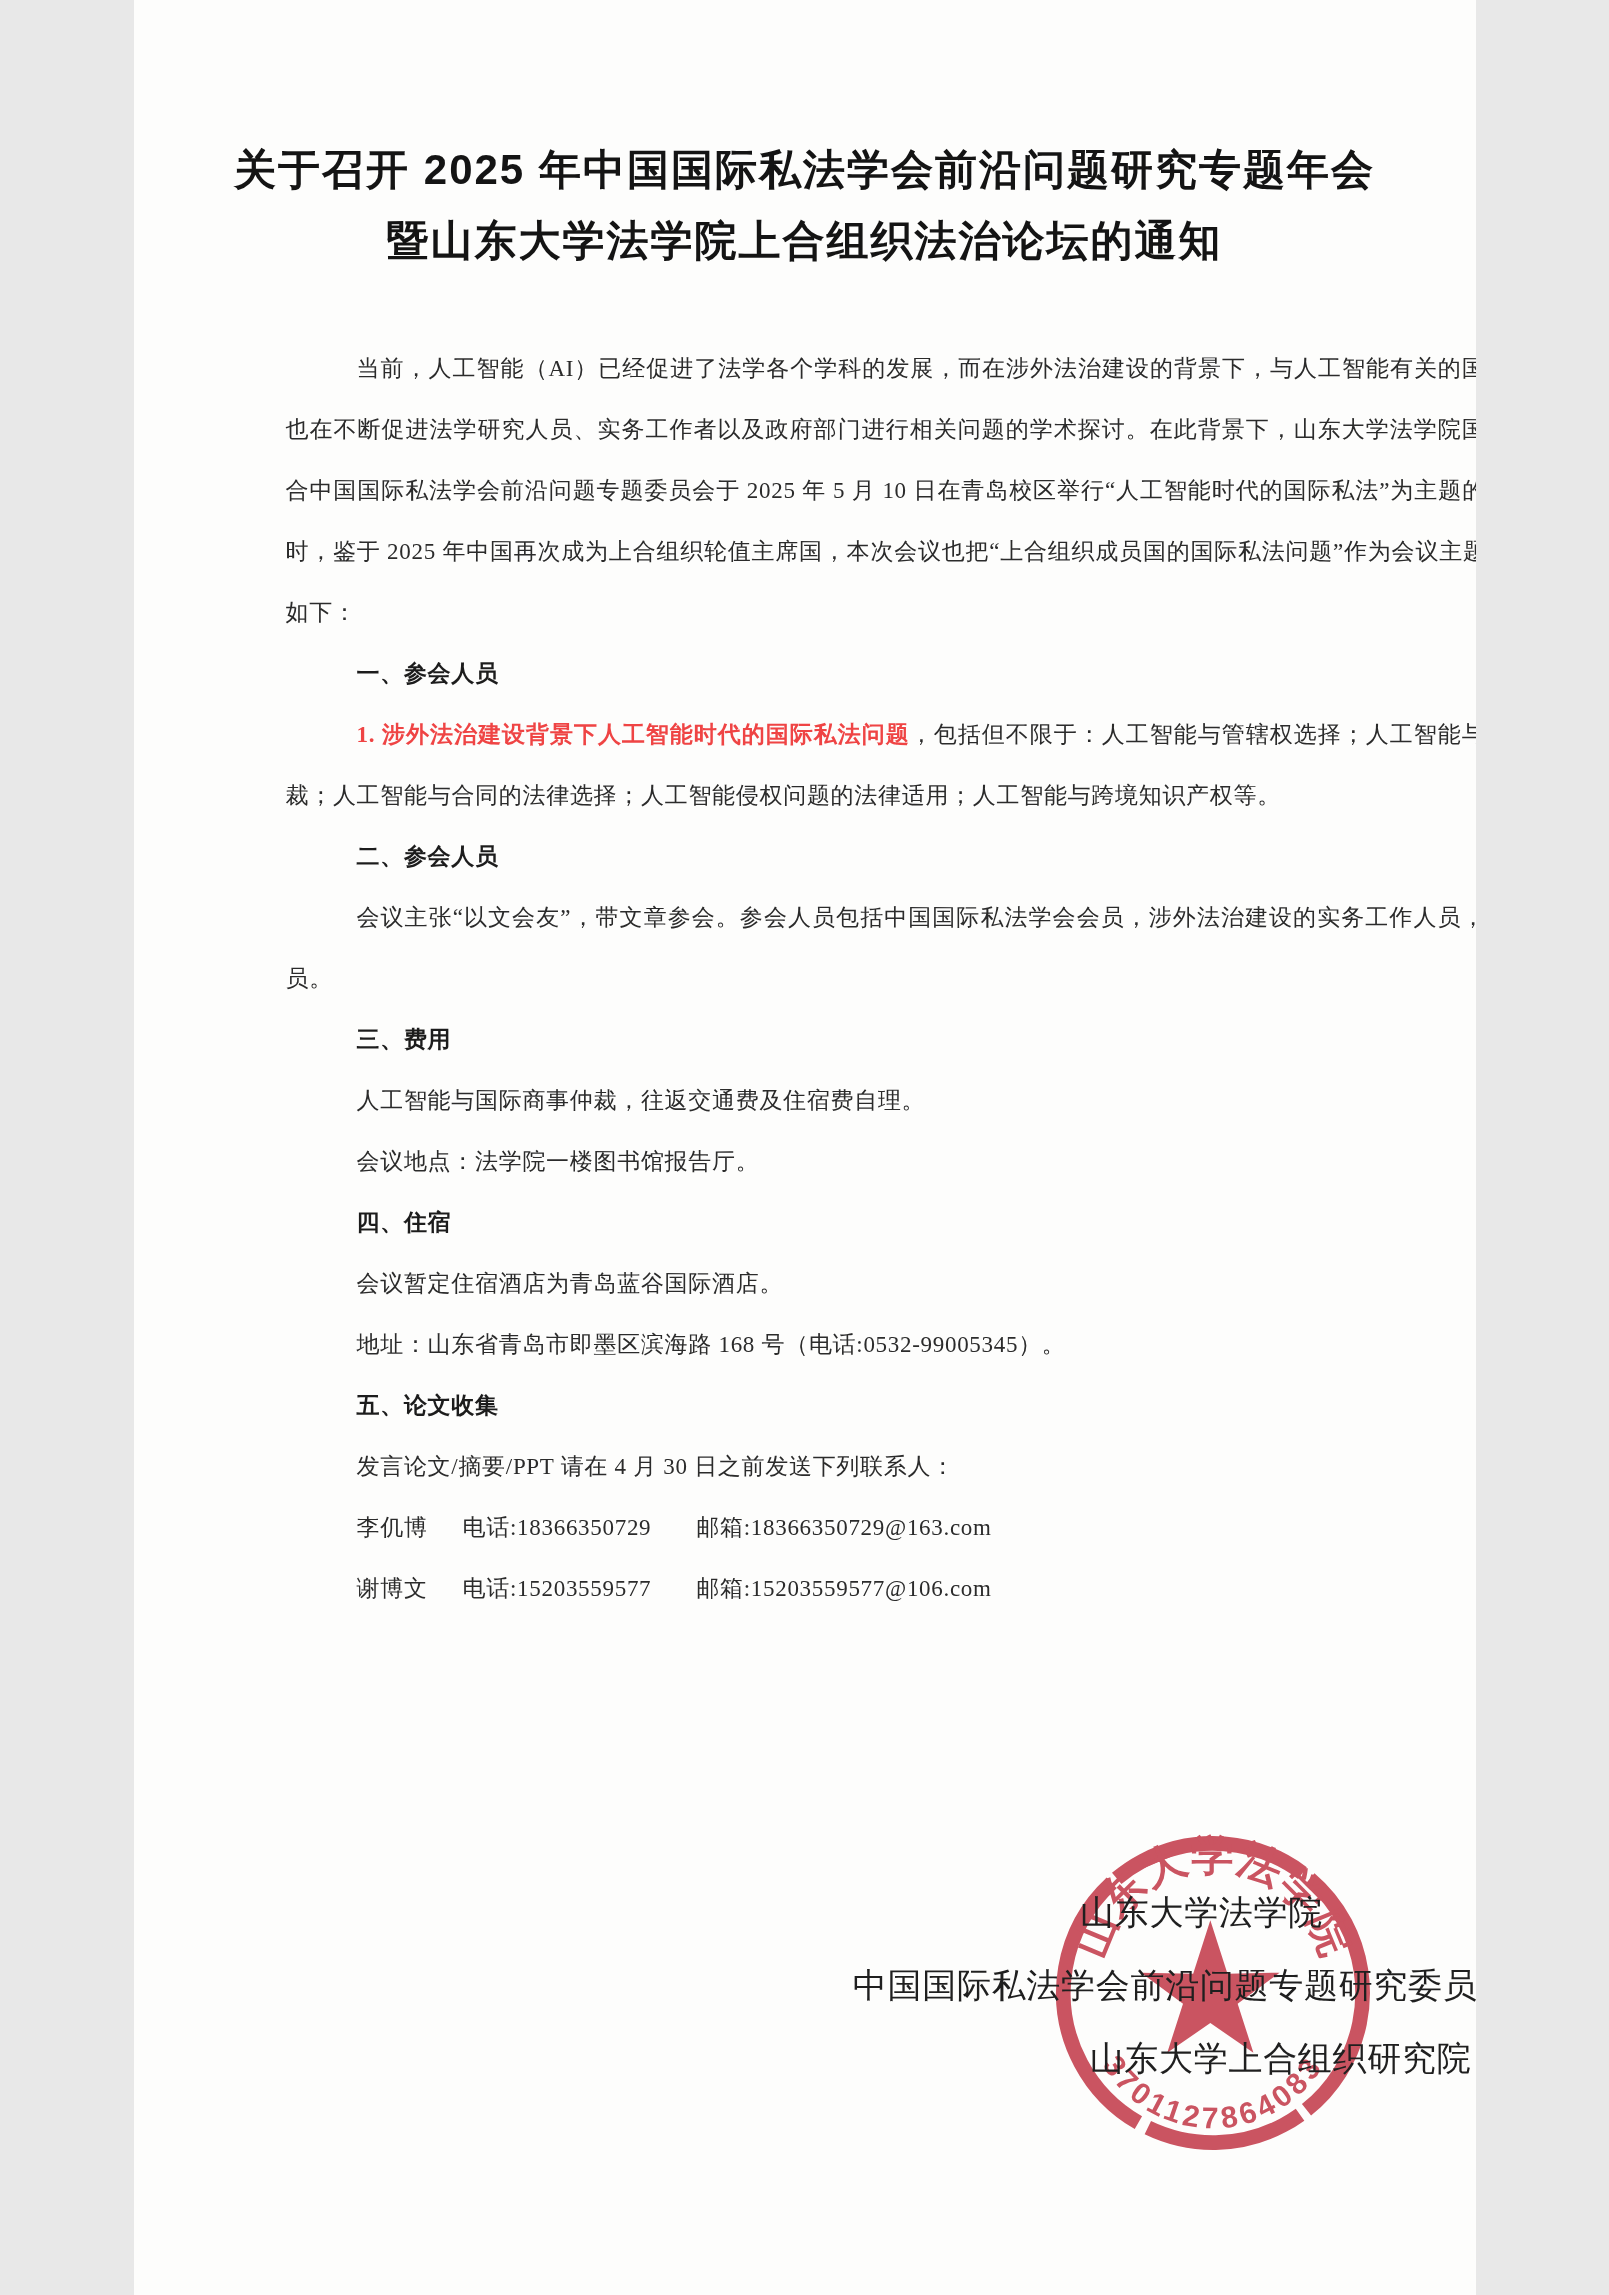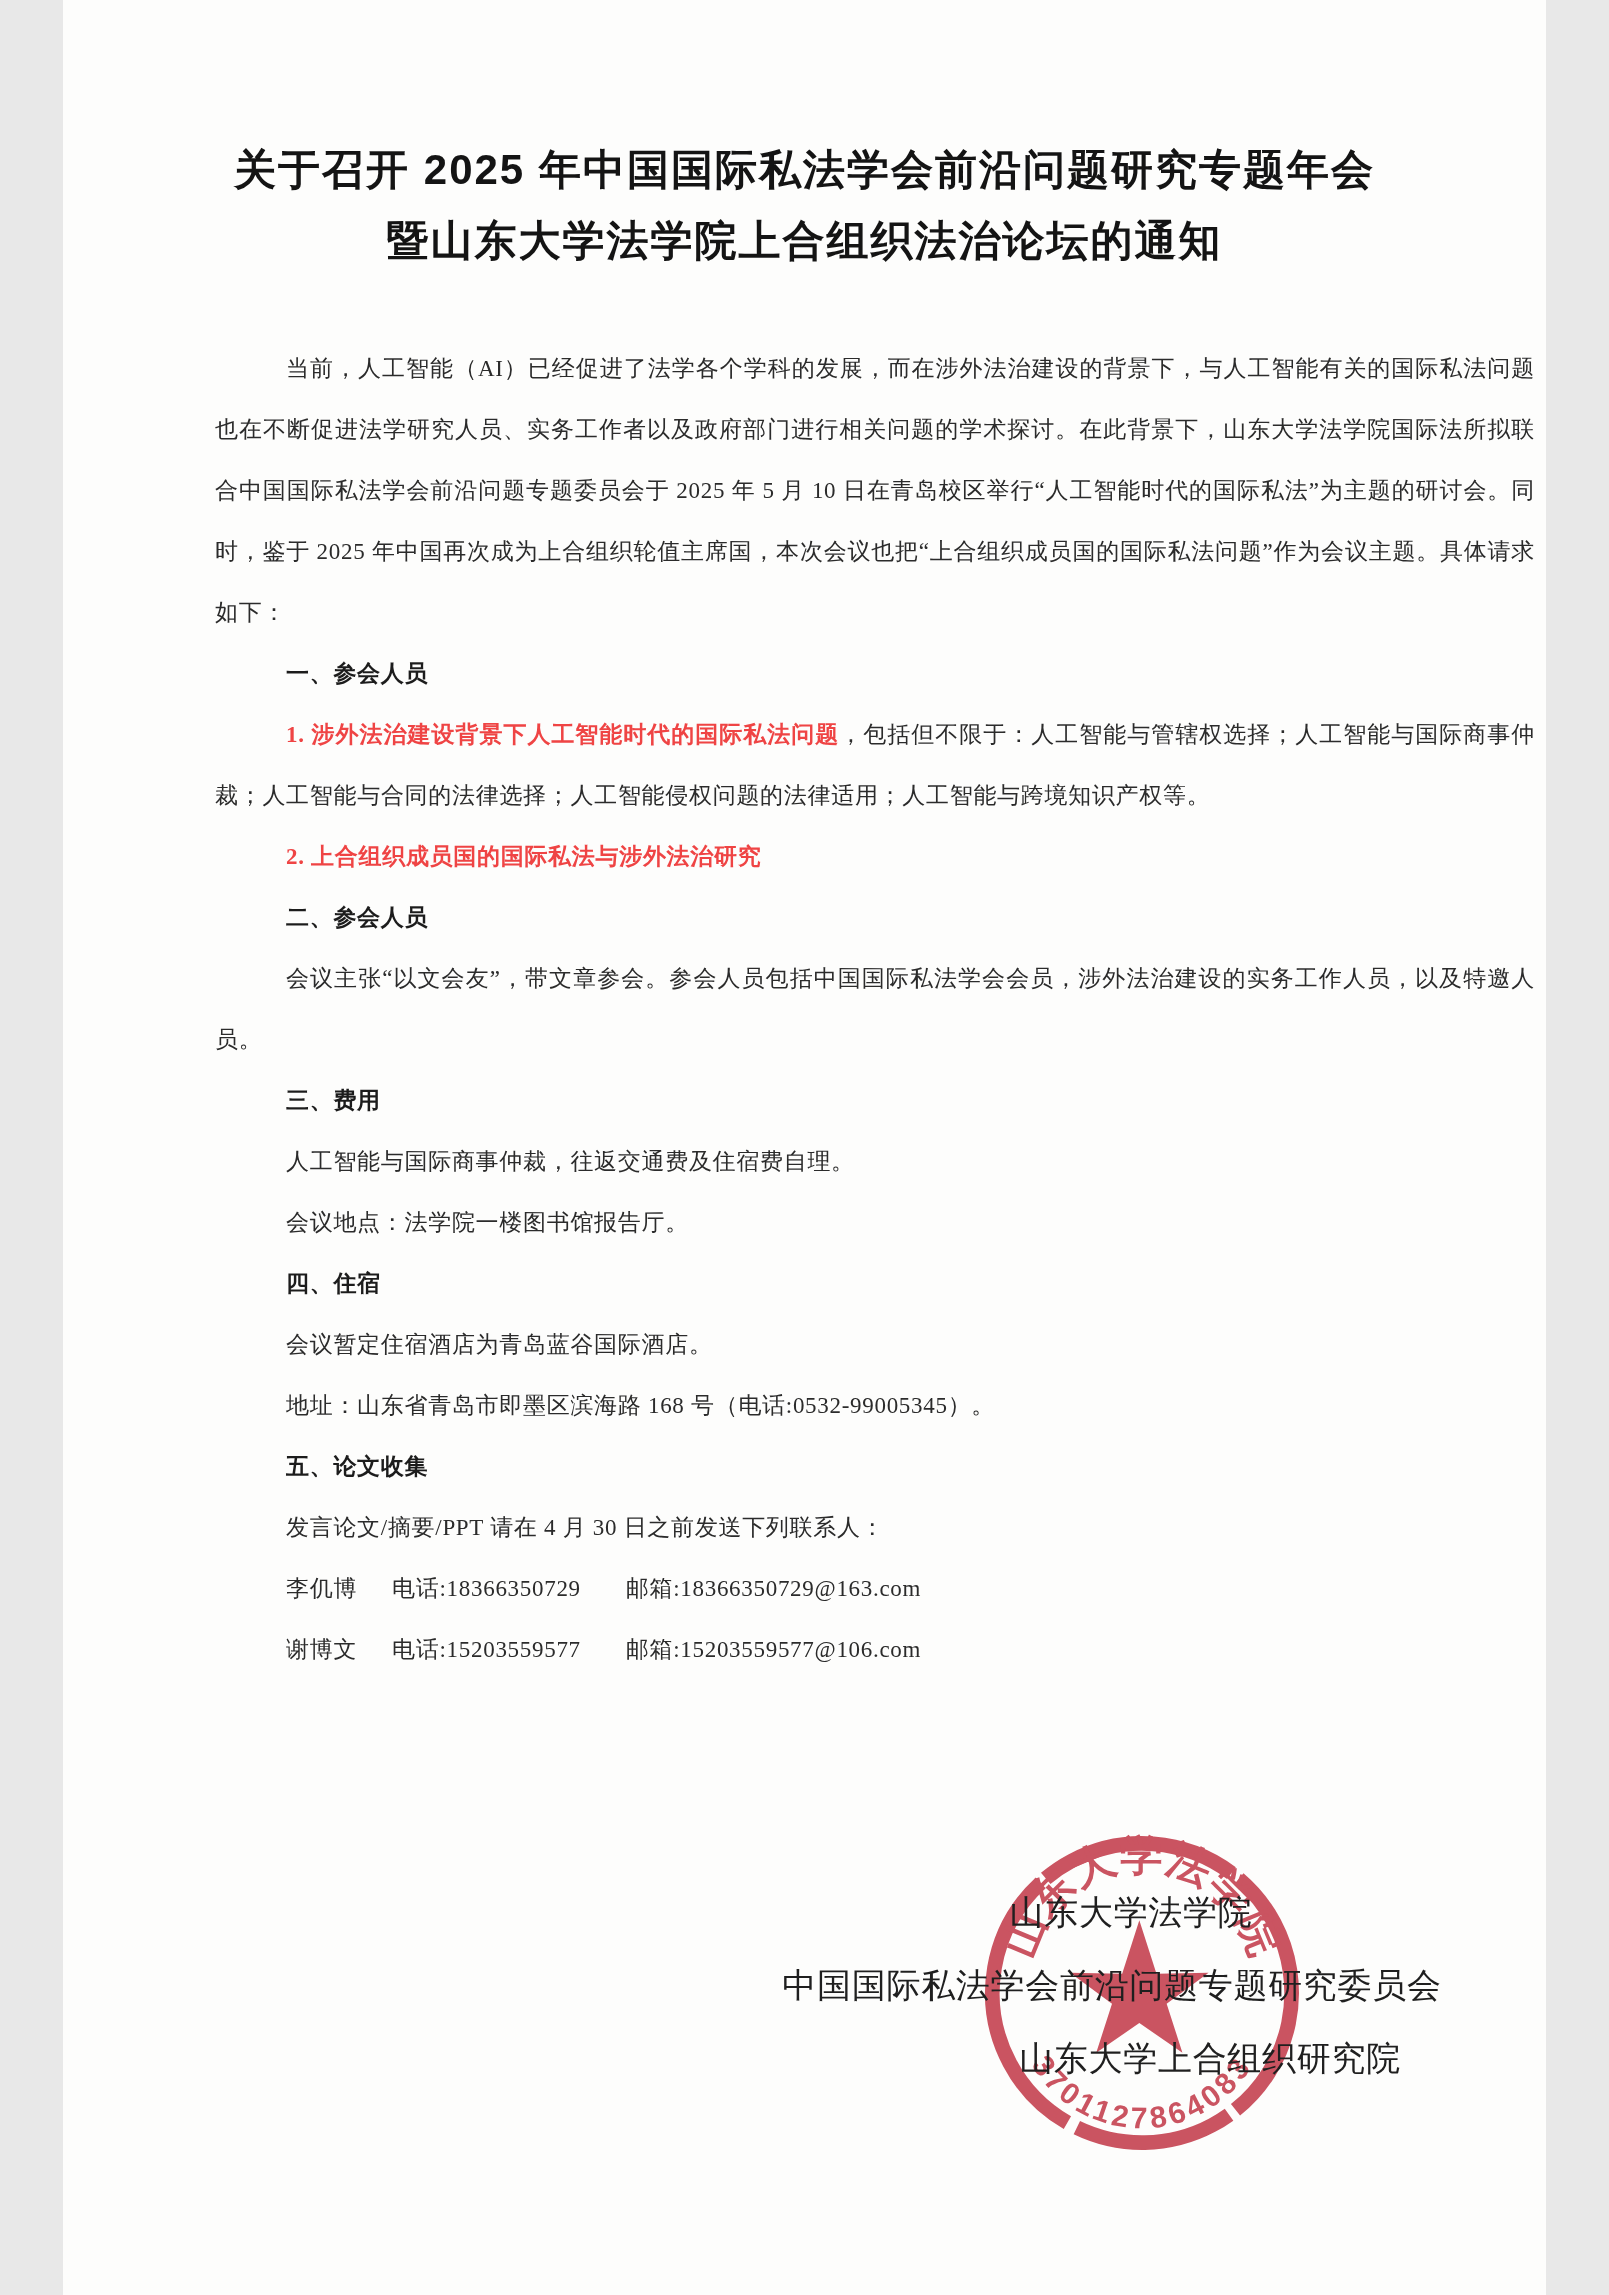--- a/index.html
+++ b/index.html
@@ -1,18 +1,18 @@
 <!DOCTYPE html>
 <html style="font-size:10.7px"><head>
 <meta charset="utf-8">
 <style>
   html, body { margin: 0; padding: 0; background: #e8e8e8; }
   .page {
     position: relative;
-    width: 1483px;
+    width: 1342px;
     height: 2295px;
     margin: 0 auto;
     background: #fdfdfc;
     overflow: hidden;
     font-family: "Liberation Serif", "DejaVu Serif", serif;
     color: #2b2b2b;
   }
   
   .title-block {
     position: absolute;
@@ -88,21 +88,20 @@
 
   <div class="title-block">
     <div>关于召开 2025 年中国国际私法学会前沿问题研究专题年会</div>
     <div>暨山东大学法学院上合组织法治论坛的通知</div>
   </div>
 
   <div class="body-block">
     <div class="para">当前，人工智能（AI）已经促进了法学各个学科的发展，而在涉外法治建设的背景下，与人工智能有关的国际私法问题也在不断促进法学研究人员、实务工作者以及政府部门进行相关问题的学术探讨。在此背景下，山东大学法学院国际法所拟联合中国国际私法学会前沿问题专题委员会于 2025 年 5 月 10 日在青岛校区举行“人工智能时代的国际私法”为主题的研讨会。同时，鉴于 2025 年中国再次成为上合组织轮值主席国，本次会议也把“上合组织成员国的国际私法问题”作为会议主题。具体请求如下：</div>
     <div class="heading">一、参会人员</div>
     <div class="para"><span class="bold">1. 涉外法治建设背景下人工智能时代的国际私法问题</span><span>，包括但不限于：人工智能与管辖权选择；人工智能与国际商事仲裁；人工智能与合同的法律选择；人工智能侵权问题的法律适用；人工智能与跨境知识产权等。</span></div>
-    <div class="para bold">2. 上合组织成员国的国际私法与涉外法治研究</div>
     <div class="heading">二、参会人员</div>
     <div class="para">会议主张“以文会友”，带文章参会。参会人员包括中国国际私法学会会员，涉外法治建设的实务工作人员，以及特邀人员。</div>
     <div class="heading">三、费用</div>
     <div class="para">人工智能与国际商事仲裁，往返交通费及住宿费自理。</div>
     <div class="para">会议地点：法学院一楼图书馆报告厅。</div>
     <div class="heading">四、住宿</div>
     <div class="para">会议暂定住宿酒店为青岛蓝谷国际酒店。</div>
     <div class="para">地址：山东省青岛市即墨区滨海路 168 号（电话:0532-99005345）。</div>
     <div class="heading">五、论文收集</div>
     <div class="para">发言论文/摘要/PPT 请在 4 月 30 日之前发送下列联系人：</div>

